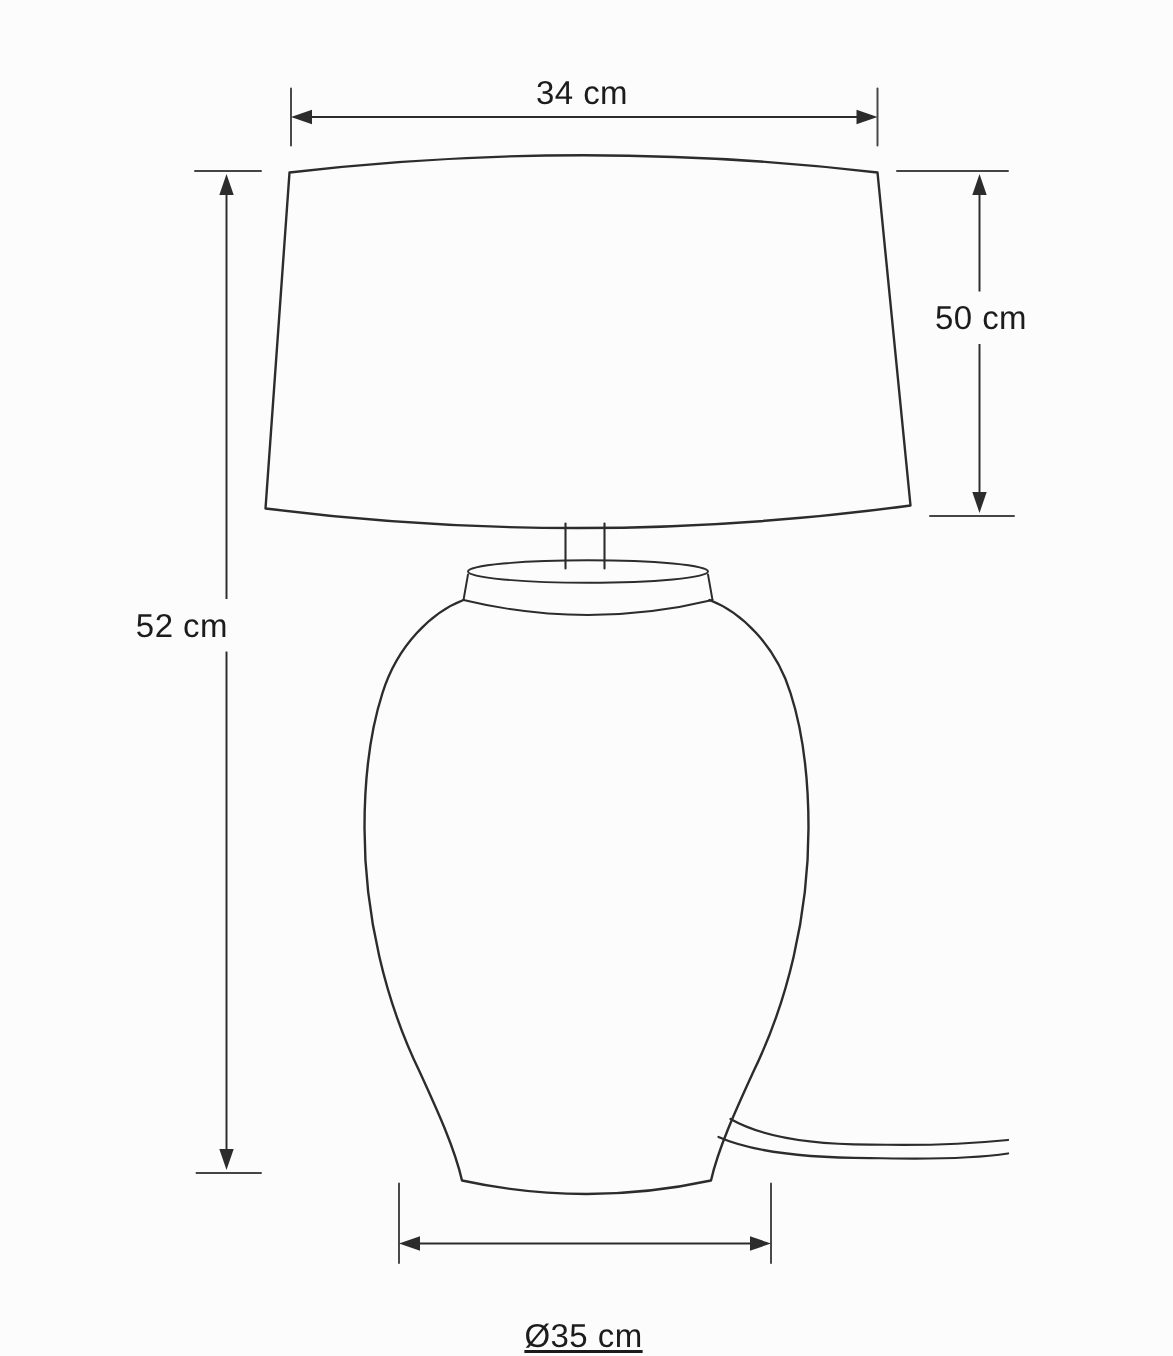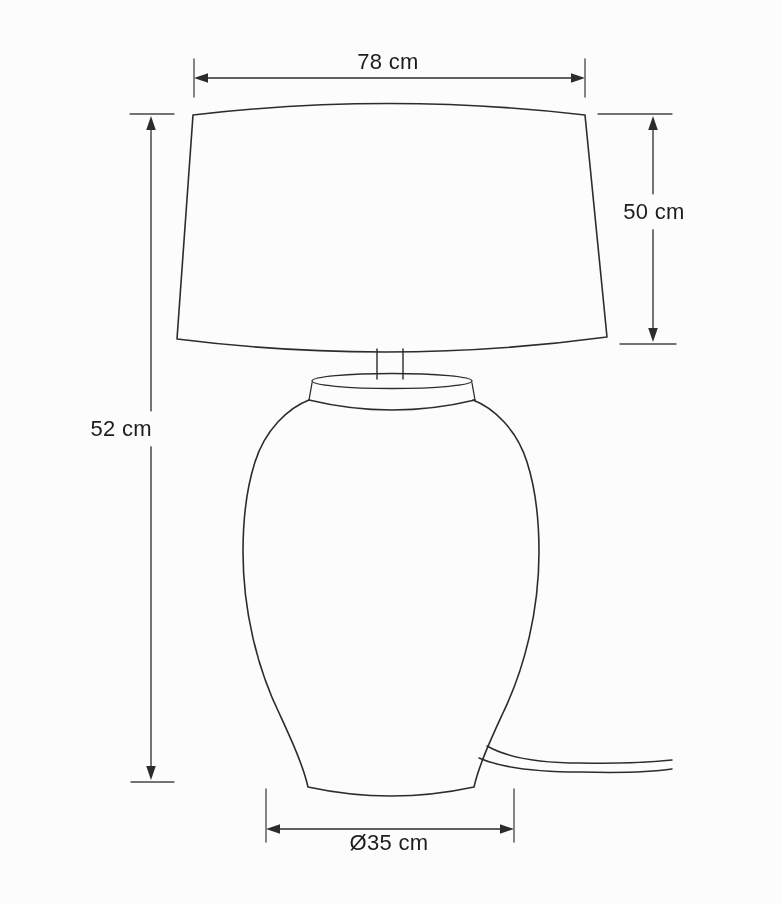--- a/index.html
+++ b/index.html
@@ -37,30 +37,31 @@
     padding: 0 4px;
   }
   .label-shade-height {
     left: 654px;
     top: 212px;
     transform: translate(-50%, -50%);
     padding: 5px 5px;
   }
   .label-total-height {
     left: 158px;
-    top: 429px;
+    top: 417px;
     transform: translate(-100%, -50%);
     padding: 5px 6px 5px 4px;
     text-align: center;
   }
   .label-base-diameter {
     left: 389px;
-    top: 830px;
+    top: 878px;
     transform: translateX(-50%);
     padding: 0 4px;
+    text-decoration: underline;
   }
 </style>
 </head>
 <body>
 
 <div class="canvas">
 
   <svg width="782" height="904" viewBox="0 0 782 904" fill="none" stroke-linecap="round" stroke-linejoin="round">
 
     <g stroke="#2c2c2c" stroke-width="1.6">
@@ -120,21 +121,21 @@
 
     <g>
       <path d="M 266 789 V 842" stroke="#454545" stroke-width="1.3"></path>
       <path d="M 514 789 V 842" stroke="#454545" stroke-width="1.3"></path>
       <path d="M 278 829 H 502" stroke="#2c2c2c" stroke-width="1.3"></path>
       <path d="M 266 829 L 280 824.2 L 280 833.8 Z" fill="#2c2c2c" stroke="none"></path>
       <path d="M 514 829 L 500 824.2 L 500 833.8 Z" fill="#2c2c2c" stroke="none"></path>
     </g>
   </svg>
 
-  <div class="dim-label label-shade-width">78 cm</div>
+  <div class="dim-label label-shade-width">34 cm</div>
 
   <div class="dim-label label-shade-height">50 cm</div>
 
   <div class="dim-label label-total-height">52 cm</div>
 
   <div class="dim-label label-base-diameter">Ø35 cm</div>
 
 </div>
 
 </body></html>

